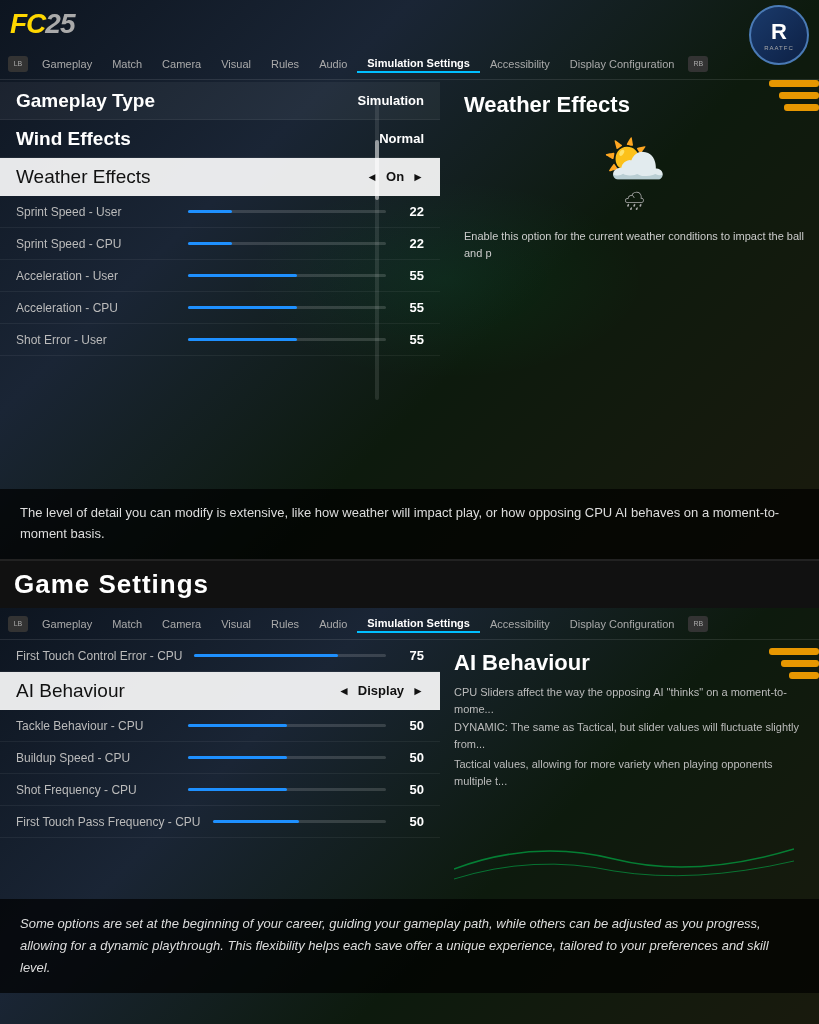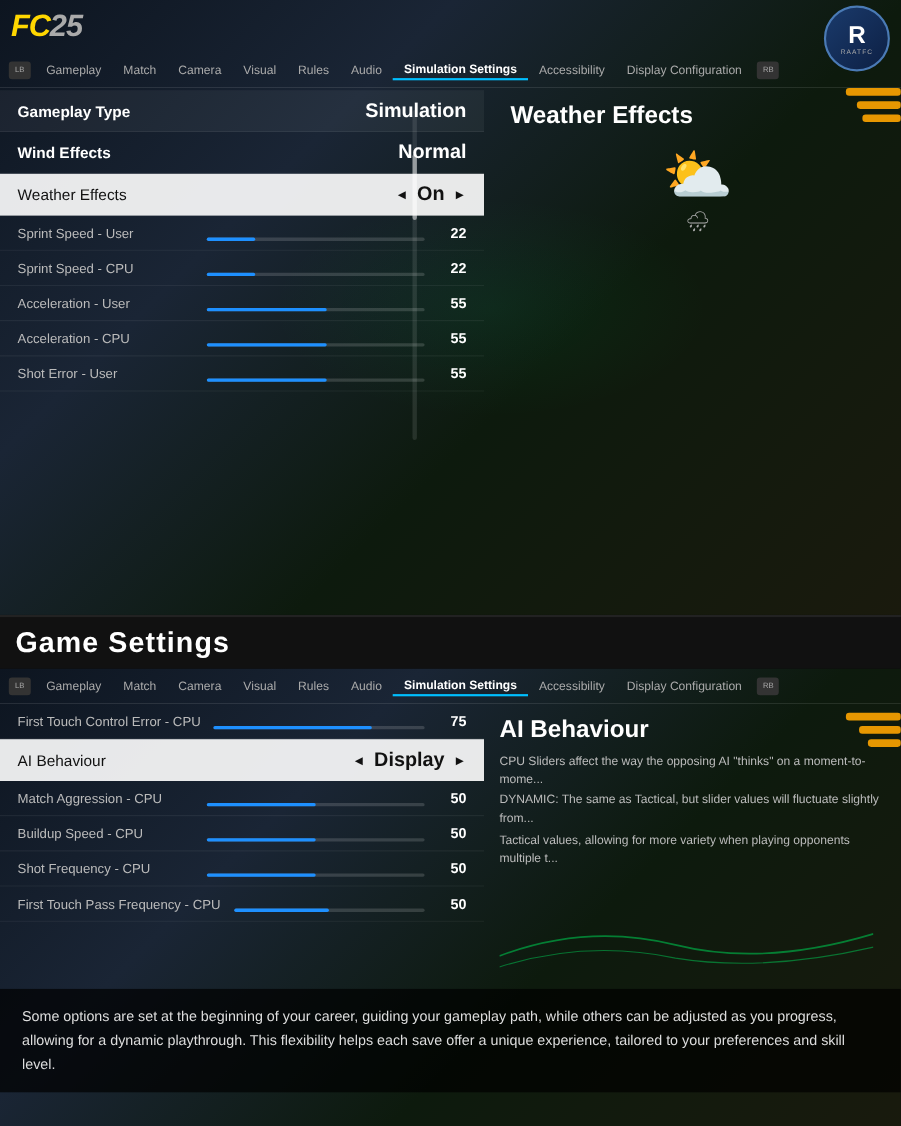--- a/index.html
+++ b/index.html
@@ -143,38 +143,38 @@
     }
     .setting-row.selected {
       background: rgba(255,255,255,0.9);
       color: #111;
     }
     .setting-row.selected .setting-label { color: #111; }
     .setting-row.selected .setting-value { color: #111; font-weight: bold; }
     .setting-row.selected .arrow { color: #111; }
 
     .setting-label {
-      font-size: 14px;
+      font-size: 19px;
       color: #ccc;
     }
     .setting-label.bold {
       font-weight: bold;
       color: #fff;
     }
     .setting-value {
-      font-size: 18px;
+      font-size: 13px;
       font-weight: bold;
       color: #fff;
     }
     .setting-value.normal { color: #fff; padding-left: 28px; }
 
     
     .slider-row {
       display: flex;
-      align-items: flex-end;
+      align-items: center;
       justify-content: space-between;
       padding: 8px 16px;
       border-bottom: 1px solid rgba(255,255,255,0.06);
     }
     .slider-label {
       font-size: 12px;
       color: #bbb;
       min-width: 160px;
     }
     .slider-track-wrap {
@@ -299,20 +299,21 @@
       line-height: 1.5;
     }
 
     
     .bottom-desc {
       background: rgba(0,0,0,0.7);
       padding: 14px 20px;
       font-size: 13px;
       color: #ddd;
       line-height: 1.7;
+      font-style: italic;
     }
 
     .scrollbar-indicator {
       position: absolute;
       top: 100px;
       right: 440px;
       width: 4px;
       height: 300px;
       background: rgba(255,255,255,0.1);
       border-radius: 2px;
@@ -453,22 +454,26 @@
   <div class="scrollbar-indicator">
     <div class="scrollbar-thumb"></div>
   </div>
 
   <div class="right-panel-top">
     <div class="weather-title">Weather Effects</div>
     <div class="weather-icon-area">
       <div class="weather-icon">⛅</div>
       <div style="font-size:18px;color:#aaa;margin-top:4px;">🌧</div>
     </div>
-  </div>
-
+    <div class="weather-desc">Enable this option for the current weather conditions to impact the ball and p</div>
+  </div>
+
+  <div class="top-desc">
+    <span>The level of detail you can modify is extensive, like how weather will impact play, or how opposing CPU AI behaves on a moment-to-moment basis.</span>
+  </div>
 
 </div>
 
 <div style="background:#111;padding:8px 14px;border-top:2px solid #222;">
   <div class="game-settings-label" style="font-size:26px;font-weight:900;color:#fff;letter-spacing:1px;">Game Settings</div>
 </div>
 
 <div class="bottom-section">
 
   <div class="nav-bar-bottom">
@@ -531,21 +536,21 @@
       <div class="setting-row selected">
         <span class="setting-label">AI Behaviour</span>
         <div class="arrow-control">
           <span class="arrow">◄</span>
           <span class="setting-value">Display</span>
           <span class="arrow">►</span>
         </div>
       </div>
 
       <div class="slider-row">
-        <span class="slider-label">Match Aggression - CPU</span>
+        <span class="slider-label">Tackle Behaviour - CPU</span>
         <div class="slider-track-wrap">
           <div class="slider-track">
             <div class="slider-fill" style="width:50%"></div>
           </div>
         </div>
         <span class="slider-num">50</span>
       </div>
       <div class="slider-row">
         <span class="slider-label">Buildup Speed - CPU</span>
         <div class="slider-track-wrap">

